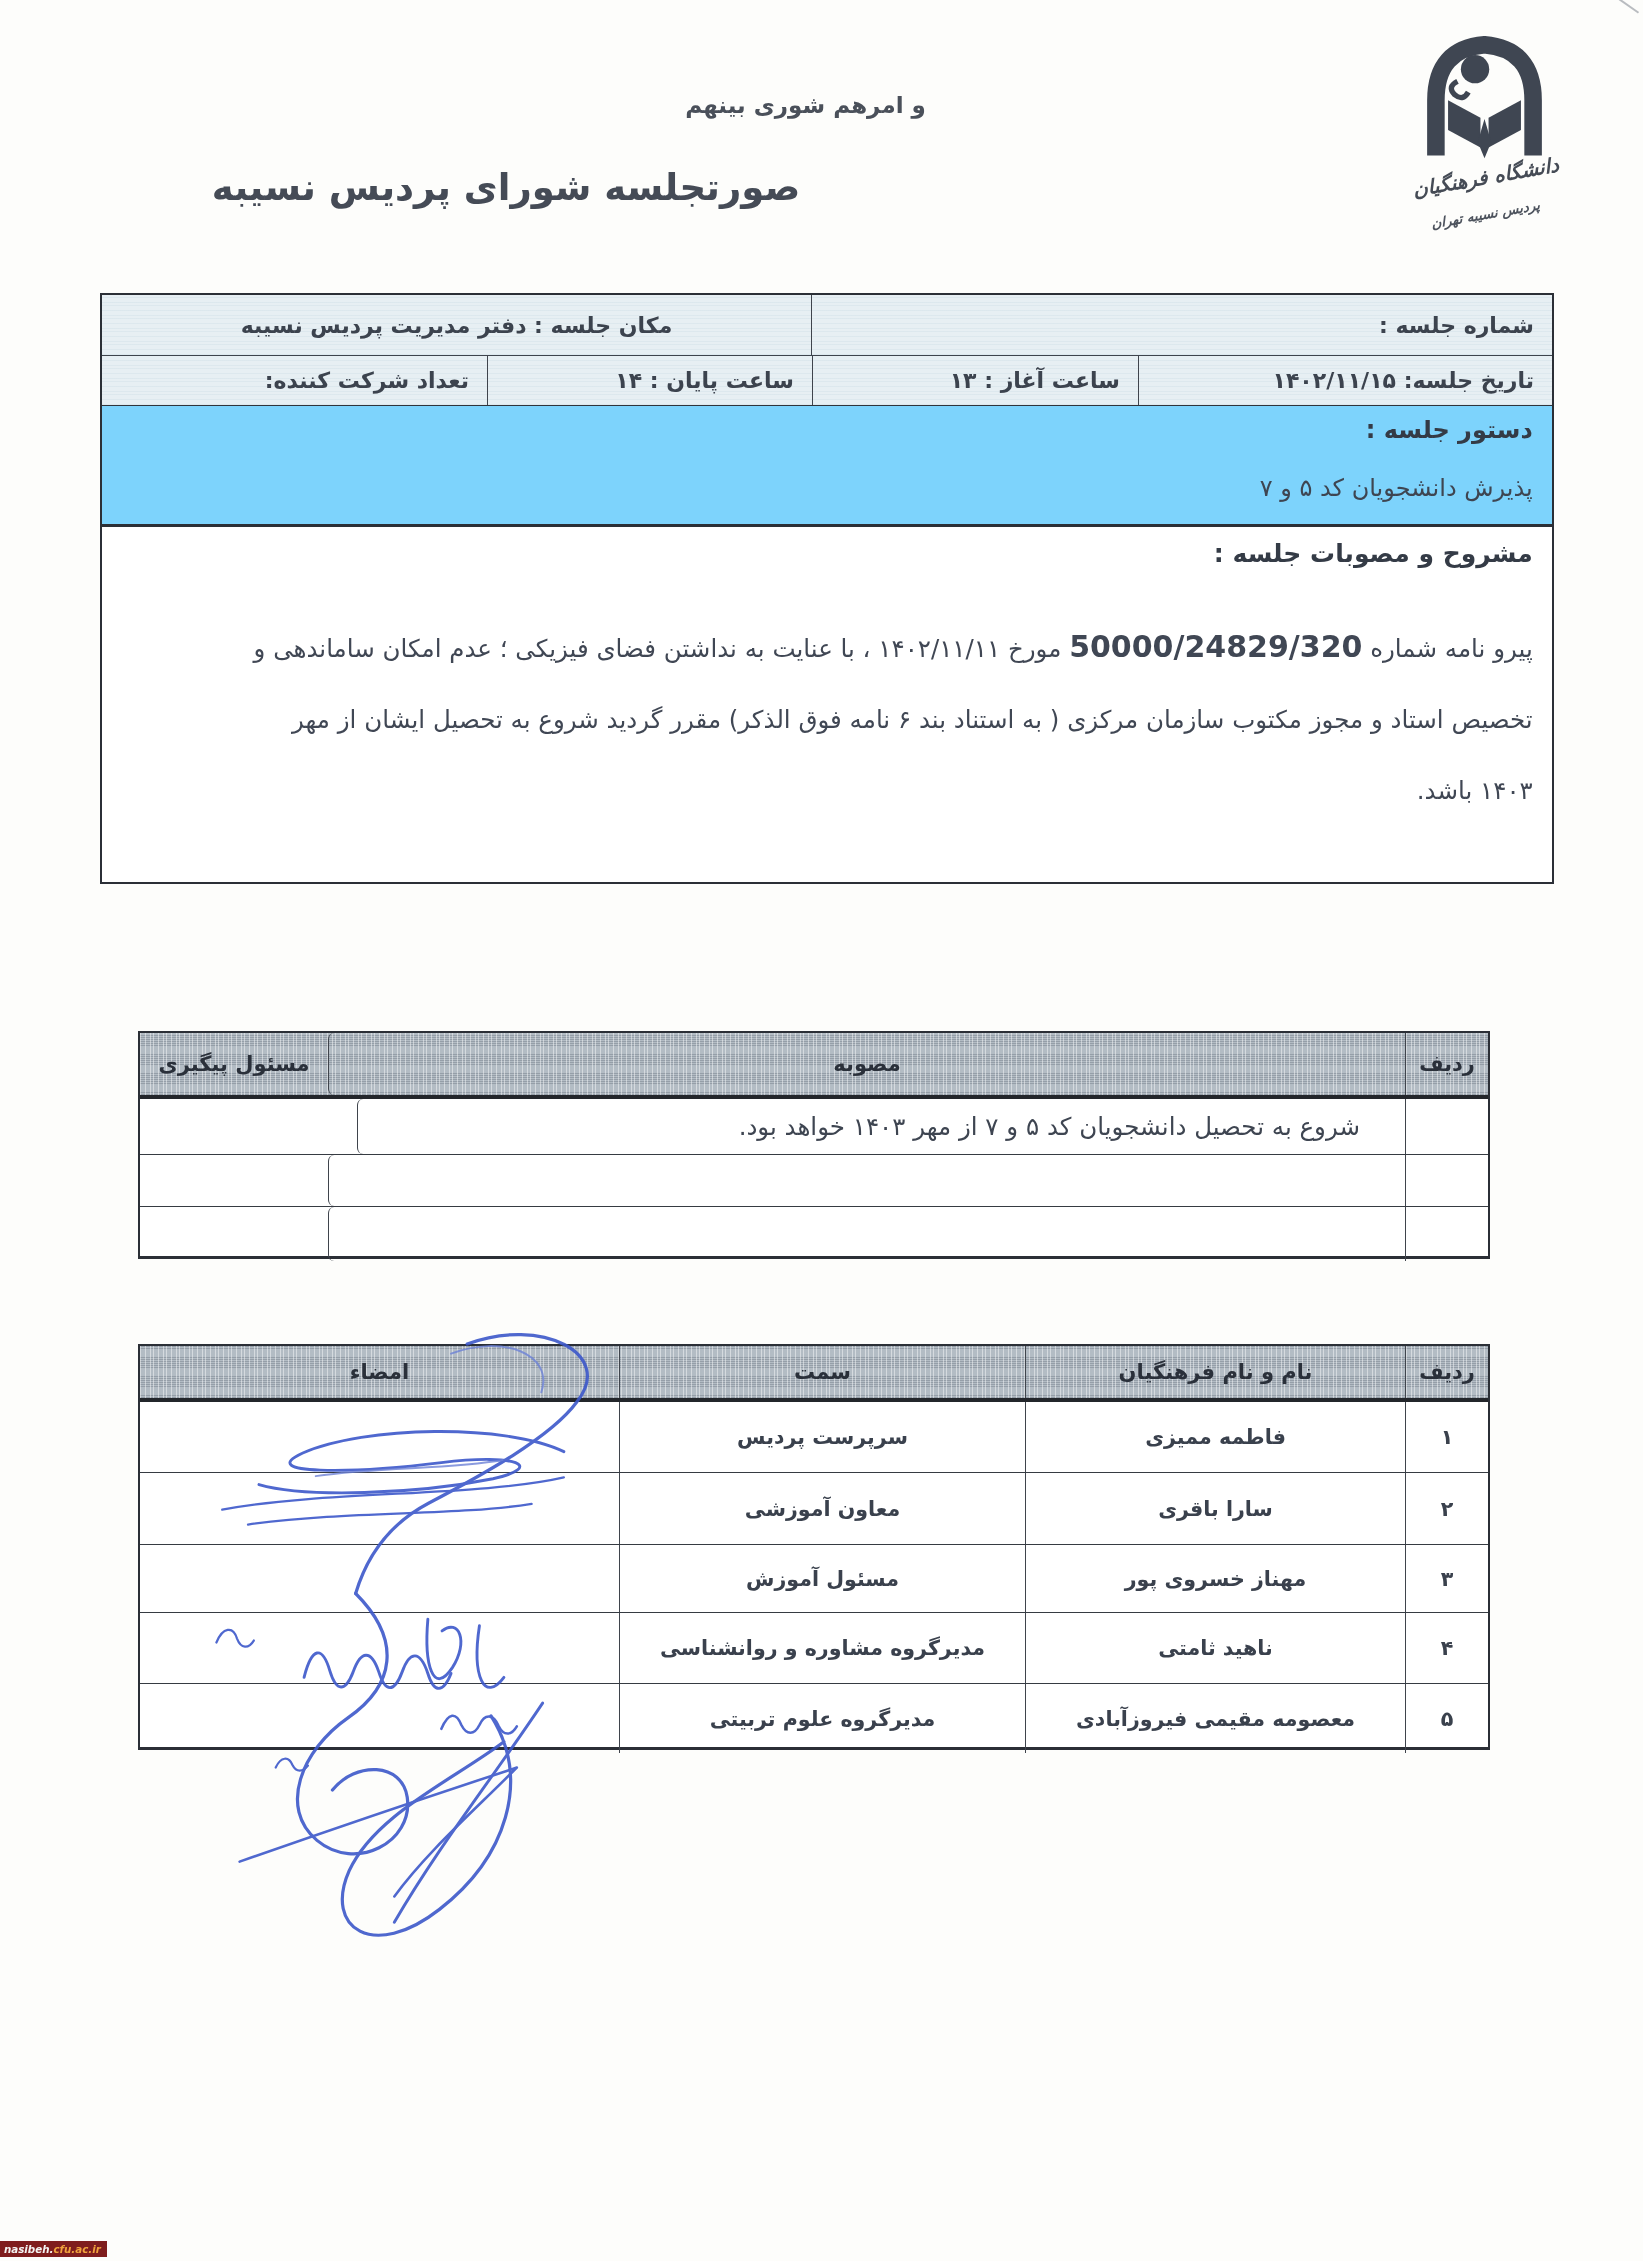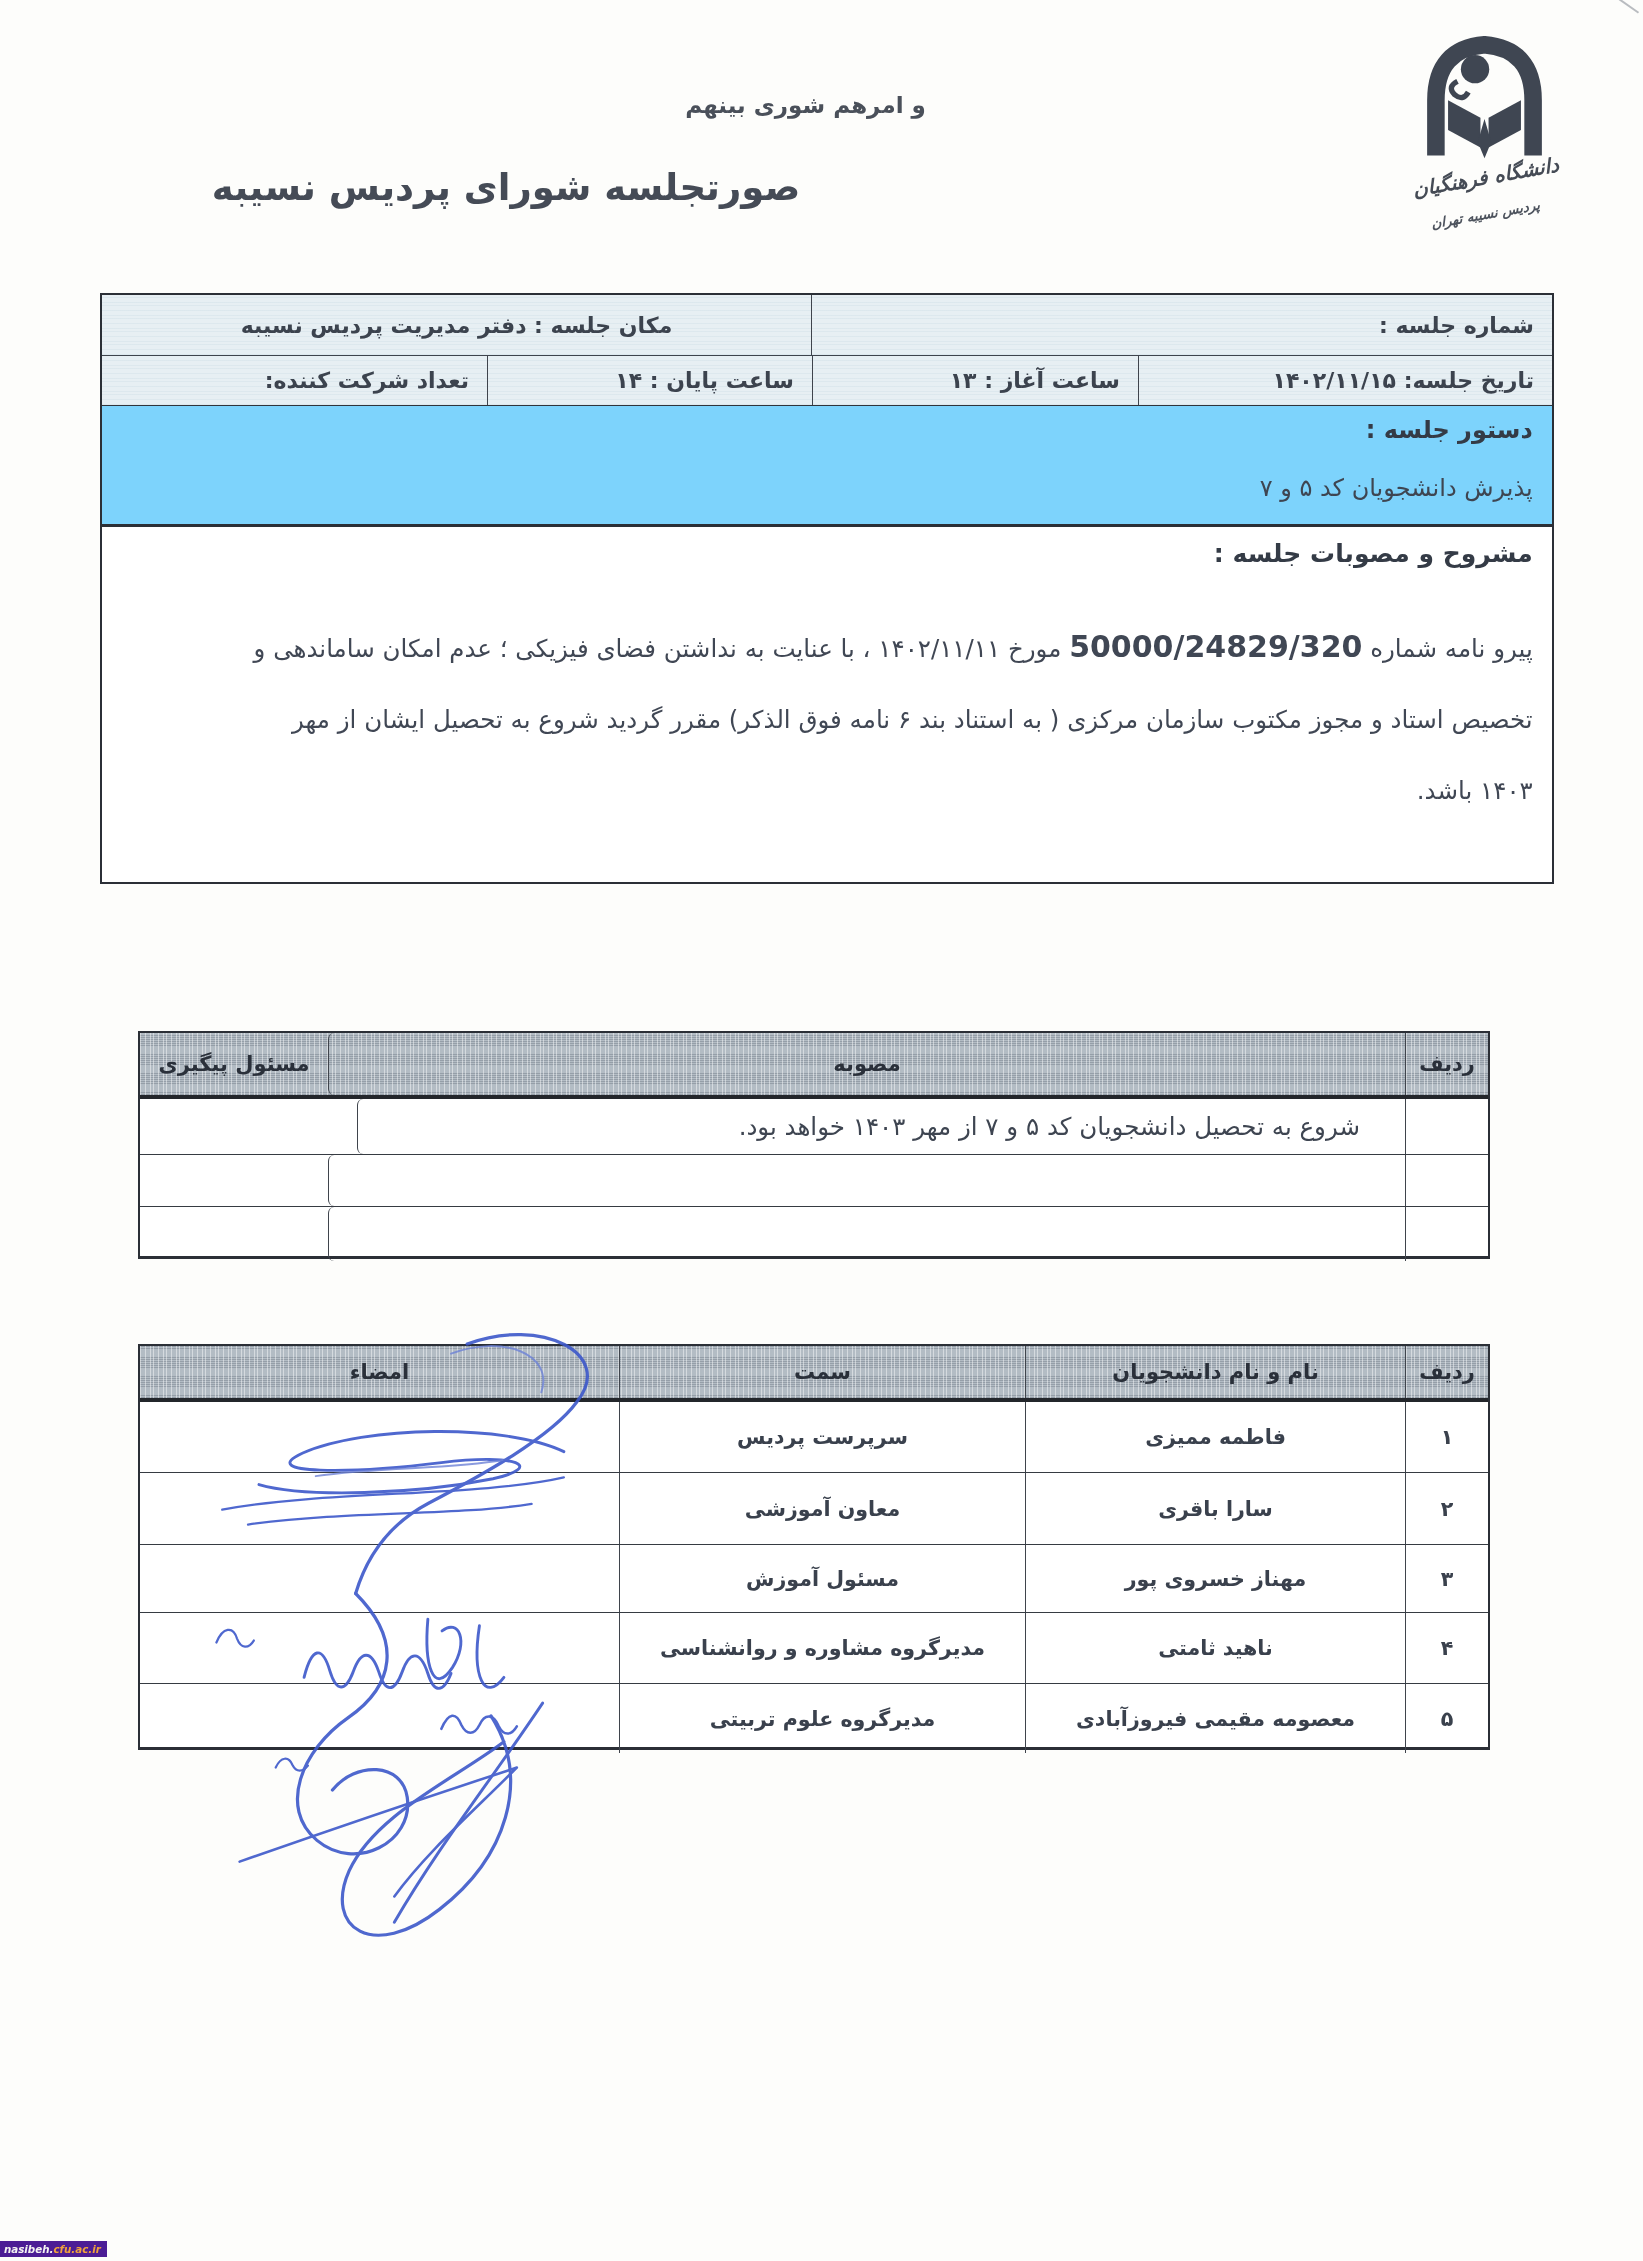--- a/index.html
+++ b/index.html
@@ -93,21 +93,21 @@
   
   .signatures{position:absolute;left:90px;top:1315px;pointer-events:none;}
   
   .corner-mark{
     position:absolute;left:1614px;top:3.9px;width:27px;height:1.9px;background:#b9bcc0;
     transform:rotate(35deg);
   }
   .spot1{position:absolute;left:1212px;top:846px;font-size:17px;color:#8d939c;transform:rotate(-20deg);}
   .spot2{position:absolute;left:1067px;top:317px;font-size:13px;color:#a7acb3;}
   .watermark{
-    position:absolute;left:0;top:2241px;height:16px;background:#4c1d95;
+    position:absolute;left:0;top:2241px;height:16px;background:#7f1d1d;
     display:flex;align-items:center;padding:0 5.8px 0 3.9px;
     font-style:italic;font-weight:bold;font-size:10.3px;letter-spacing:0px;
   }
   .wm-white{color:#f4f4f2;}
   .wm-orange{color:#f0a23c;}
 </style>
 </head>
 <body>
 
 <div class="page">
@@ -178,21 +178,21 @@
     <div class="trow res-row3">
       <div class="cell res-c-idx"></div>
       <div class="cell res-c-text"></div>
       <div class="cell res-c-fup"></div>
     </div>
   </div>
 
   <div class="tbl att-tbl">
     <div class="trow att-head halftone">
       <div class="cell a-idx">ردیف</div>
-      <div class="cell a-name">نام و نام دانشجویان</div>
+      <div class="cell a-name">نام و نام فرهنگیان</div>
       <div class="cell a-pos">سمت</div>
       <div class="cell a-sig">امضاء</div>
     </div>
     <div class="trow att-row r1">
       <div class="cell a-idx">۱</div>
       <div class="cell a-name">فاطمه ممیزی</div>
       <div class="cell a-pos">سرپرست پردیس</div>
       <div class="cell a-sig"></div>
     </div>
     <div class="trow att-row r2">

